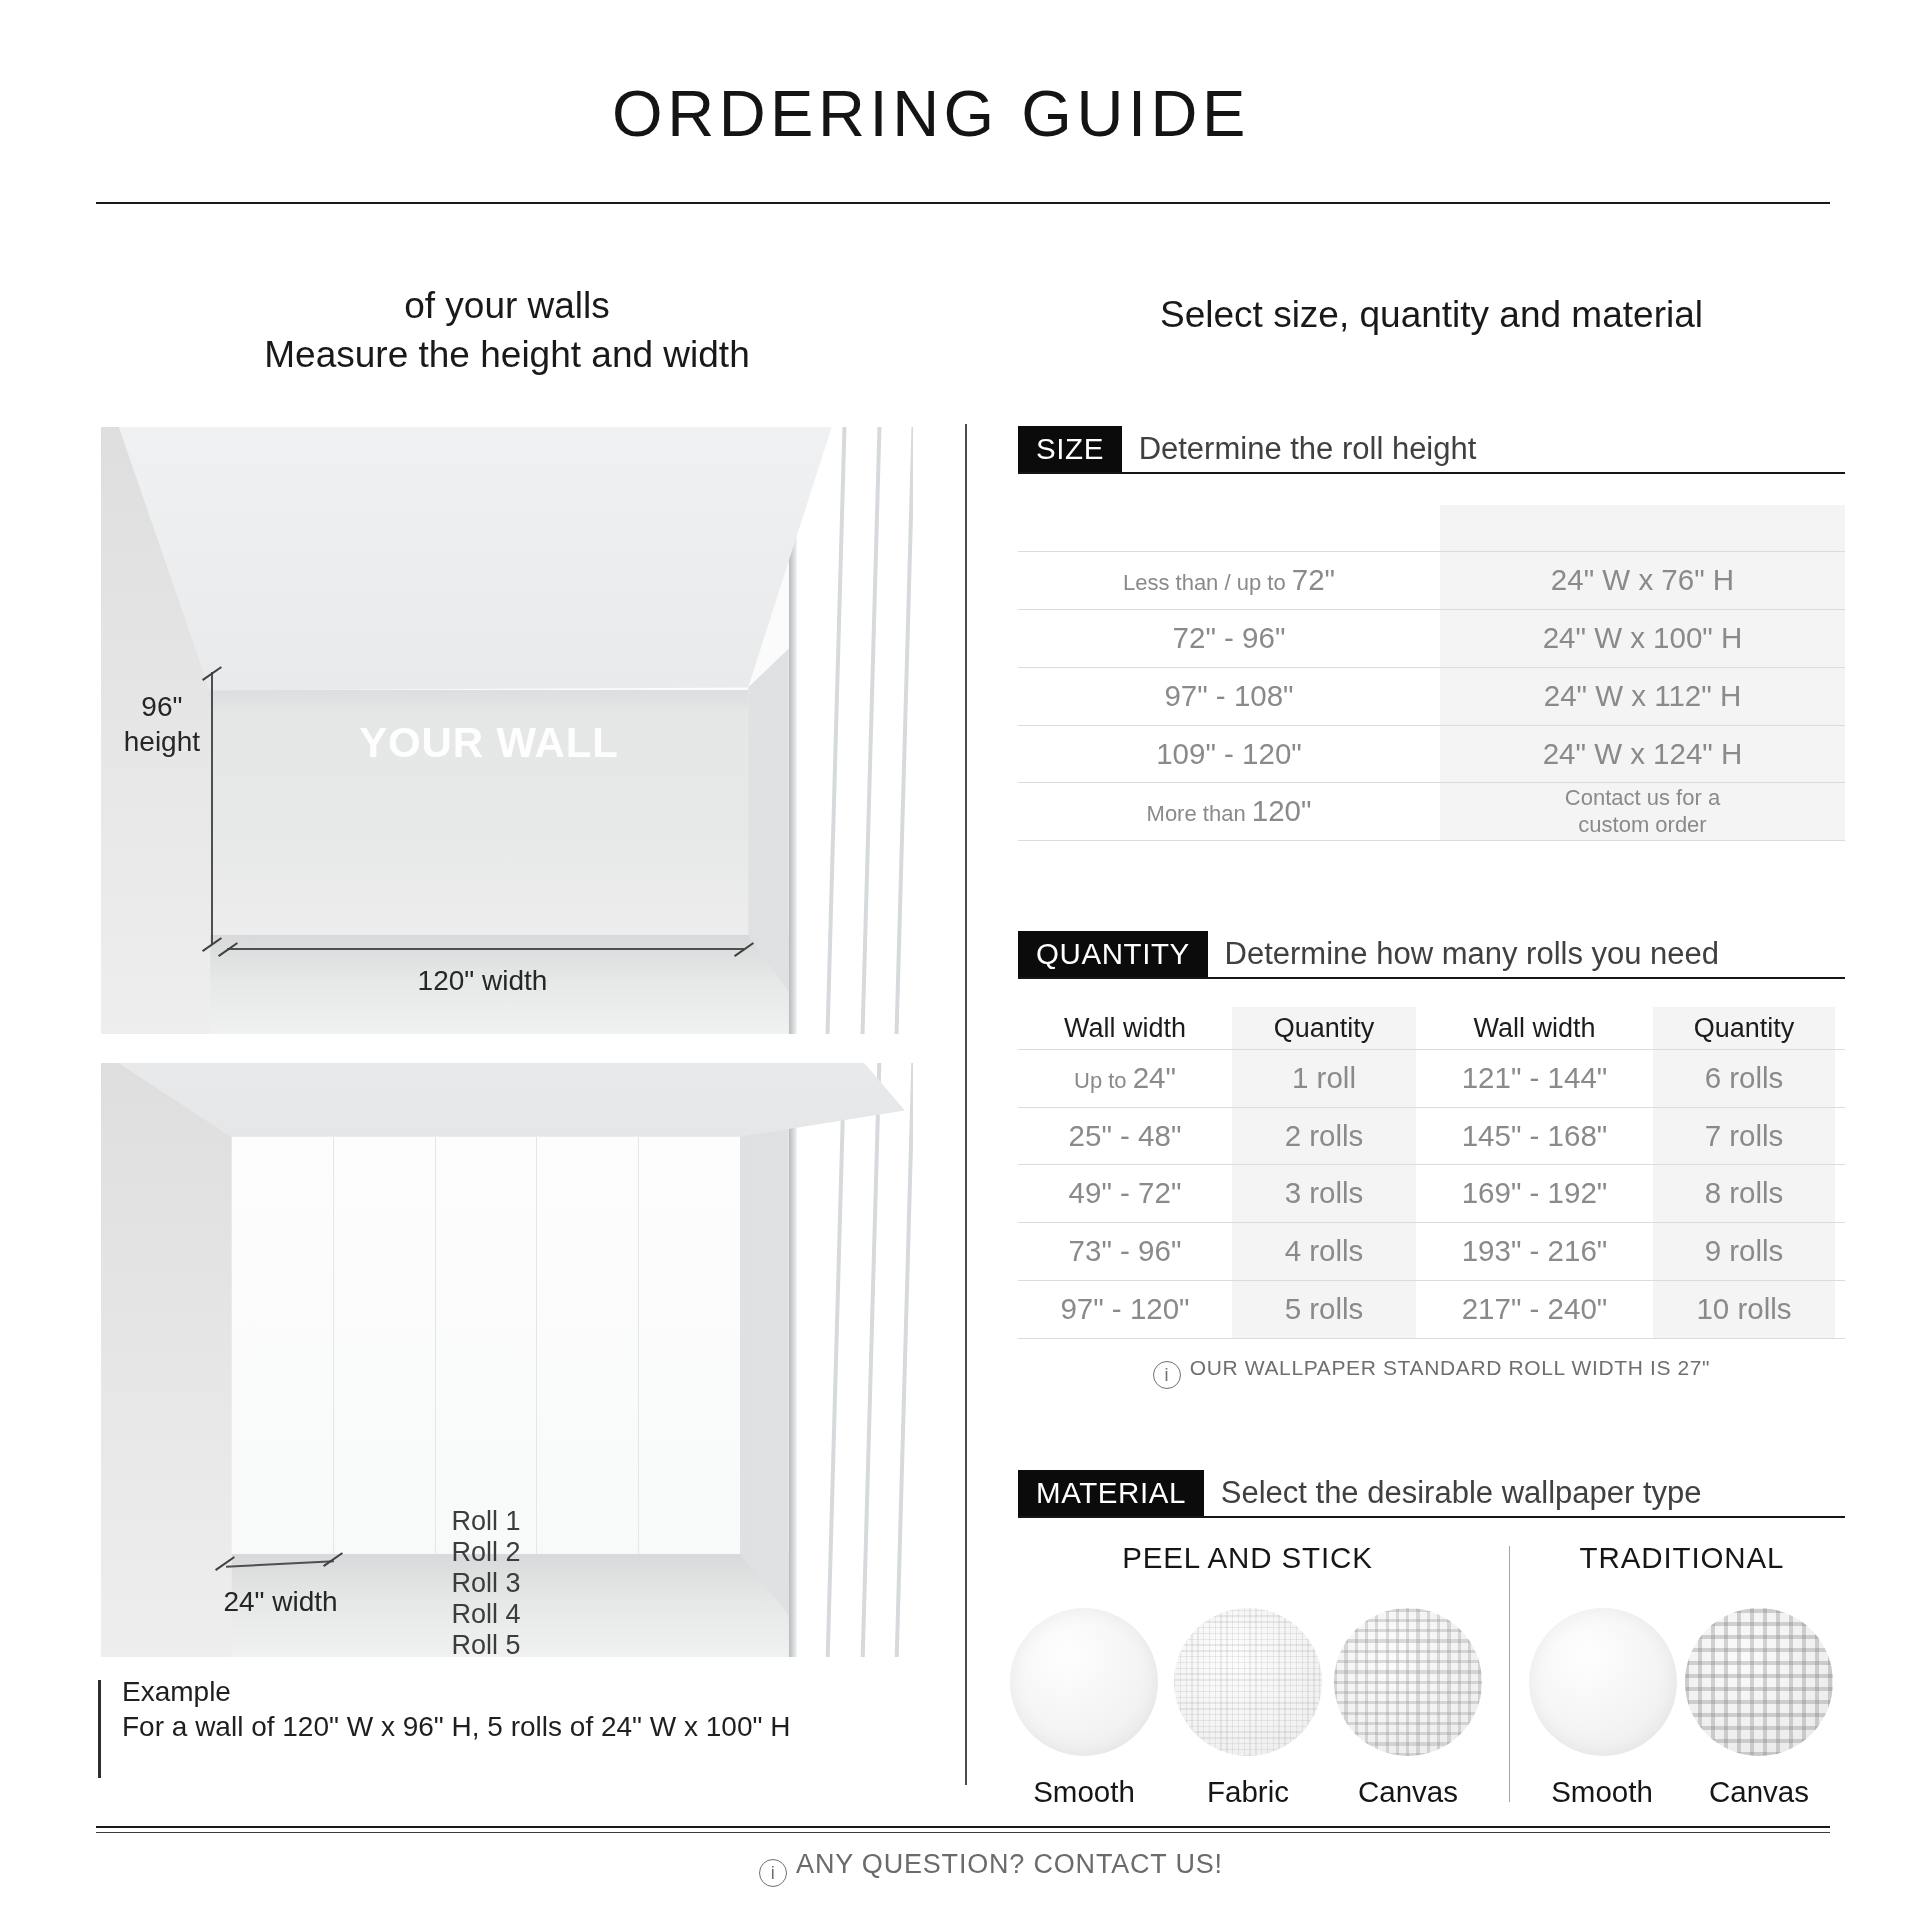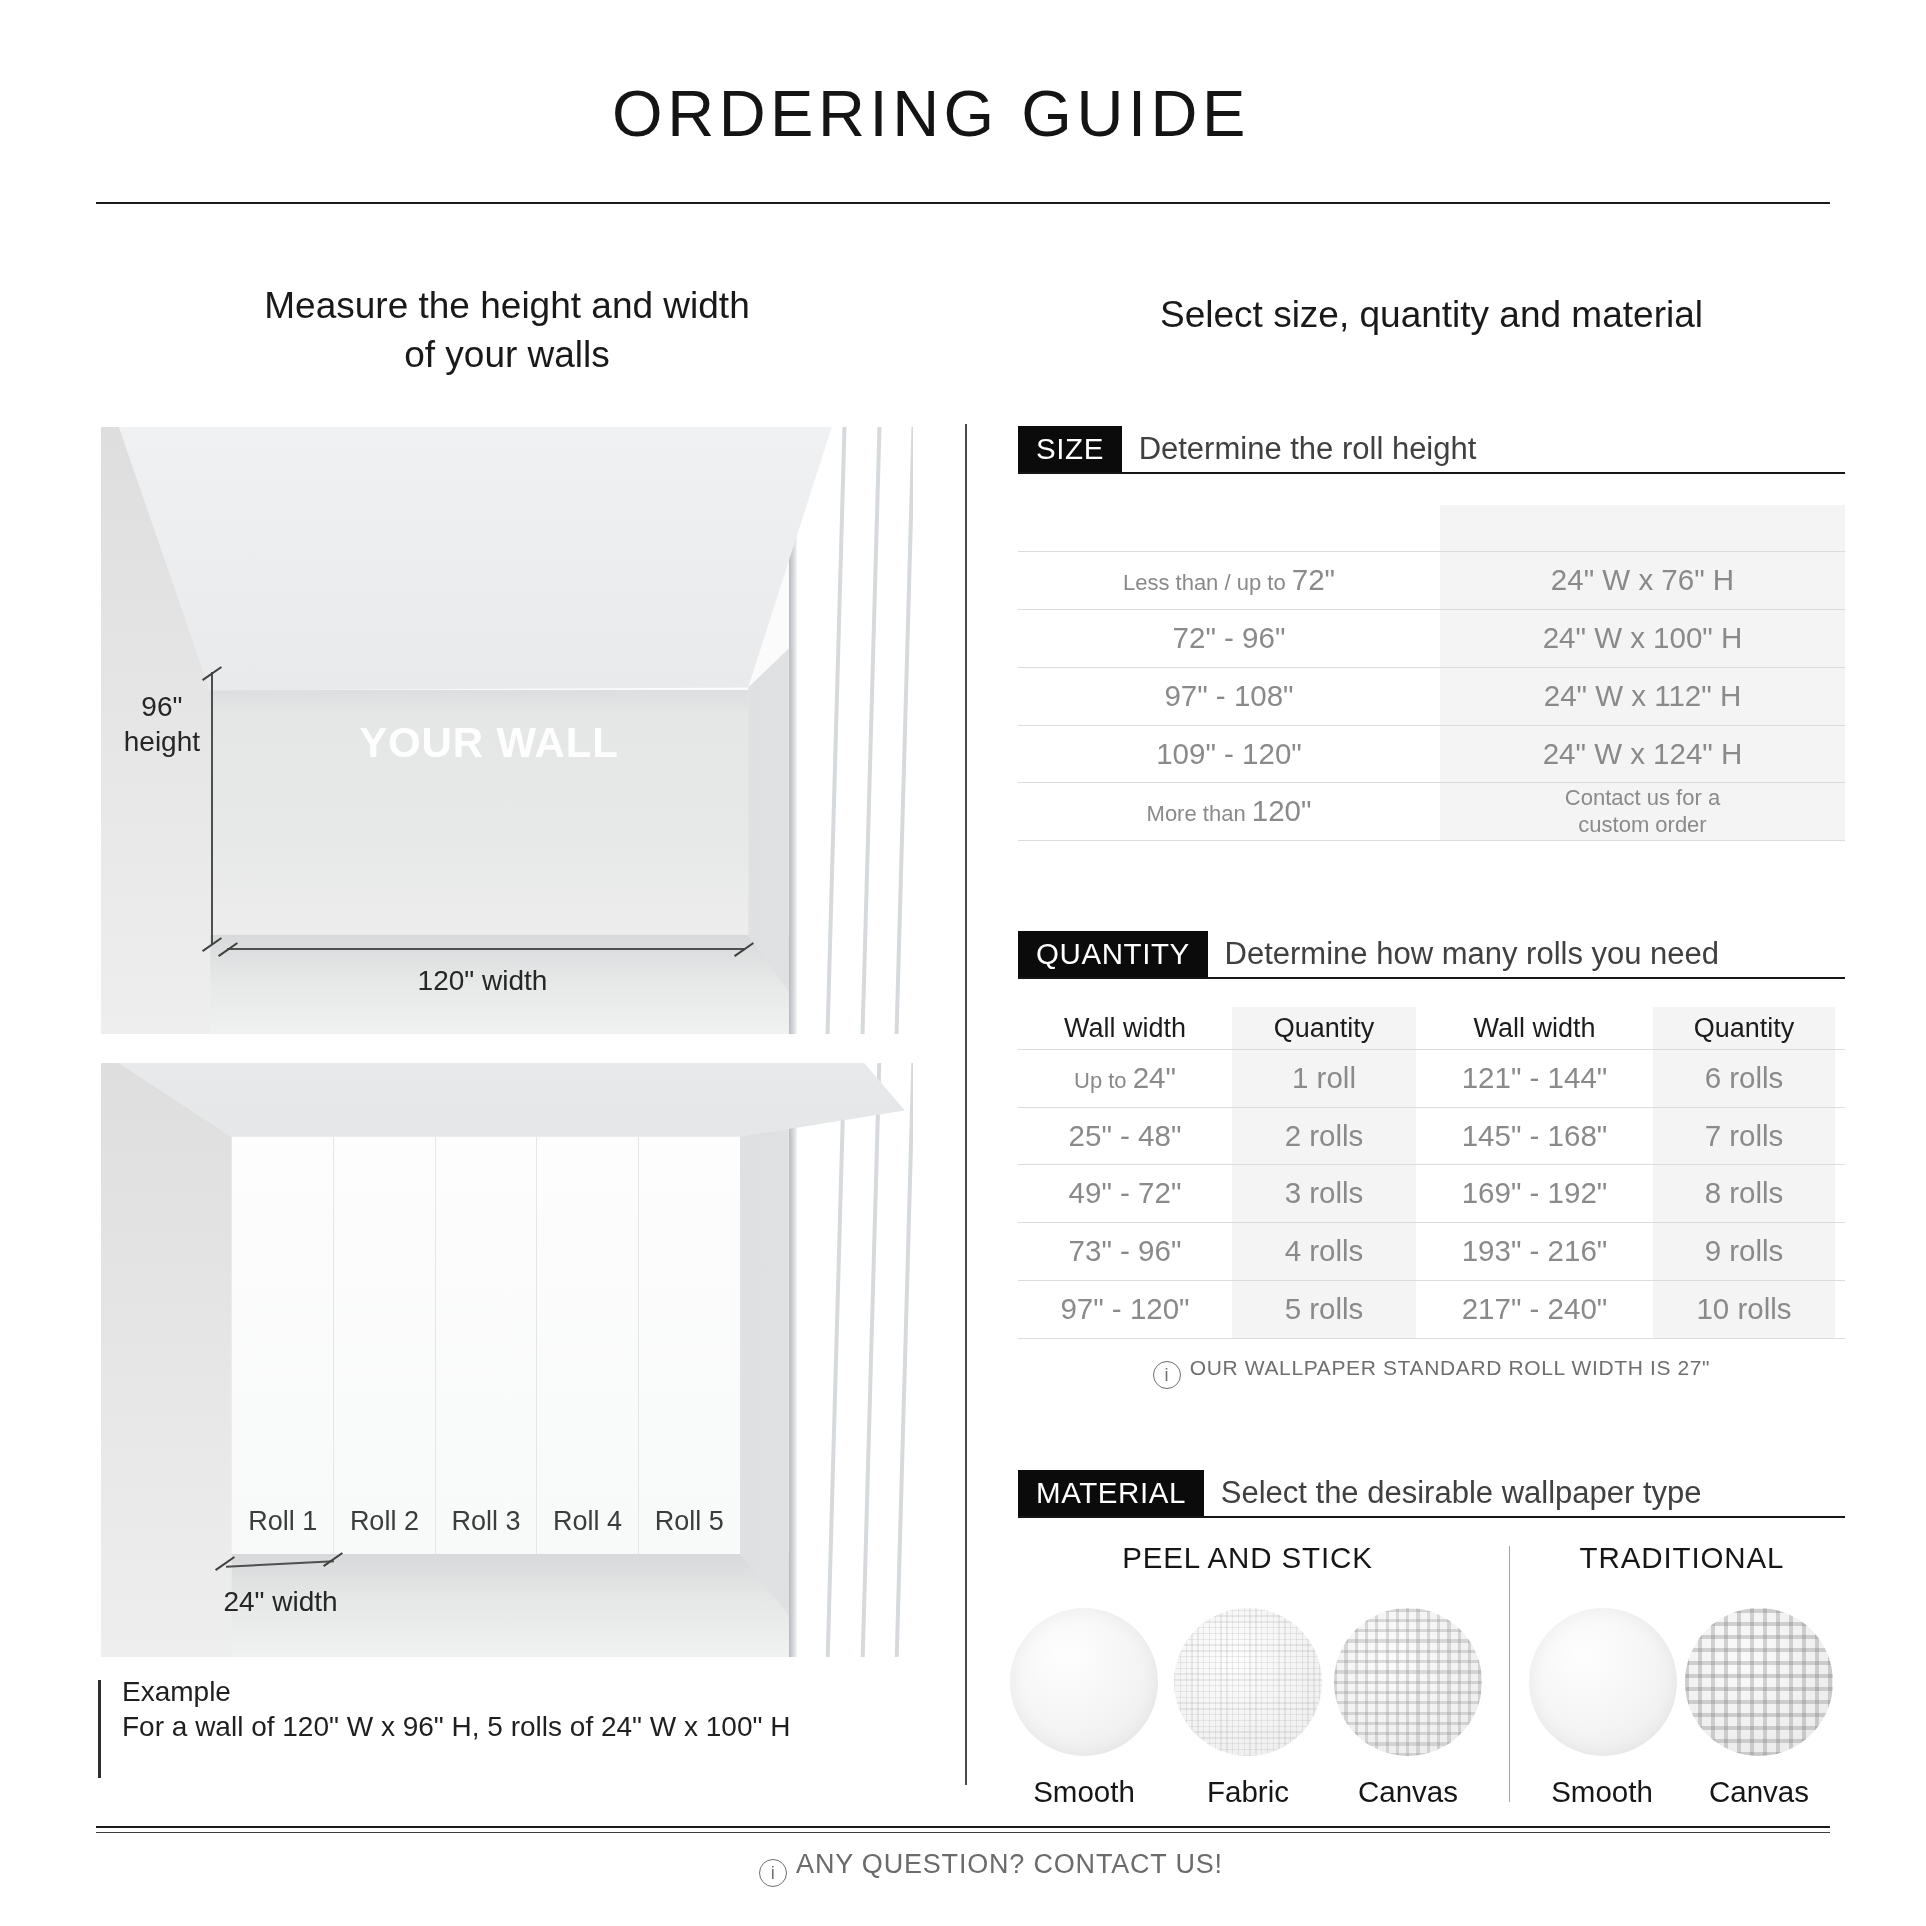--- a/index.html
+++ b/index.html
@@ -45,21 +45,21 @@
   .room1 .r-ceiling{clip-path:polygon(2.2% 0,90% 0,79.7% 42.9%,13.45% 43.4%);
     background:linear-gradient(180deg,#f0f1f2 0%,#e6e8e9 55%,#d9dbdd 100%);}
   .room2 .r-ceiling{clip-path:polygon(2.2% 0,94% 0,99% 8%,78.7% 12.4%,16.1% 12.4%);
     background:linear-gradient(180deg,#e7e9ea 0%,#d9dcde 70%,#cfd2d4 100%);}
   .r-leftwall{position:absolute;inset:0;background:linear-gradient(180deg,#dedede 0%,#e6e6e6 50%,#eeeeee 100%);}
   .room1 .r-leftwall{clip-path:polygon(0 0,2.2% 0,13.45% 43.4%,13.45% 100%,0 100%);}
   .room2 .r-leftwall{clip-path:polygon(0 0,2.2% 0,16.1% 12.4%,16.1% 100%,0 100%);}
   .panels{position:absolute;left:131px;top:74px;width:508px;height:417px;display:flex;}
   .panel{flex:1;background:linear-gradient(180deg,#fdfdfd 0%,#f8f9f9 100%);border-right:1.3px solid #e4e6e7;}
   .panel:last-child{border-right:none;}
-  .roll-labels{position:absolute;left:131px;top:443px;width:508px;display:flex;}
+  .roll-labels{position:absolute;left:131px;top:443px;width:508px;display:flex;flex-direction:column;}
   .roll-labels div{flex:1;text-align:center;font-size:27px;color:#3c3c3c;}
   
   .measure{background:#4f4f4f;}
   .tick{position:absolute;width:1.9px;height:23px;background:#3f3f3f;transform:rotate(55deg);}
   .room-label{position:absolute;font-size:28px;color:#262626;text-align:center;line-height:35px;}
   .your-wall{position:absolute;left:253px;top:292px;width:270px;text-align:center;
     font-size:42px;font-weight:700;color:rgba(255,255,255,.96);letter-spacing:.02em;}
   
   .example{left:122px;top:1674px;width:770px;font-size:28px;line-height:35px;color:#1f1f1f;}
   .example-bar{left:98px;top:1680px;width:2.6px;height:98px;background:#2e2e2e;}
@@ -122,22 +122,22 @@
   .footer-rule{left:96px;top:1826px;width:1734px;height:3.9px;border-top:2.6px solid #1a1a1a;border-bottom:1.3px solid #3c3c3c;}
   .footer-text{left:0;top:1849px;width:1926px;text-align:center;font-size:27px;color:#6b6b6b;letter-spacing:.03em;margin-left:28px;}
 </style>
 </head>
 <body>
 
 <div class="abs page-title">ORDERING GUIDE</div>
 <div class="abs top-rule"></div>
 
 <div class="abs col-heading left-heading">
+  <div>of your walls</div>
   <div>Measure the height and width</div>
-  <div>of your walls</div>
 </div>
 
 <div class="abs room room1">
   <div class="r-floor"></div>
   <div class="r-window">
     <div class="frame-edge"></div>
     <div class="mullion m1"></div>
     <div class="mullion m2"></div>
     <div class="mullion m3"></div>
   </div>

